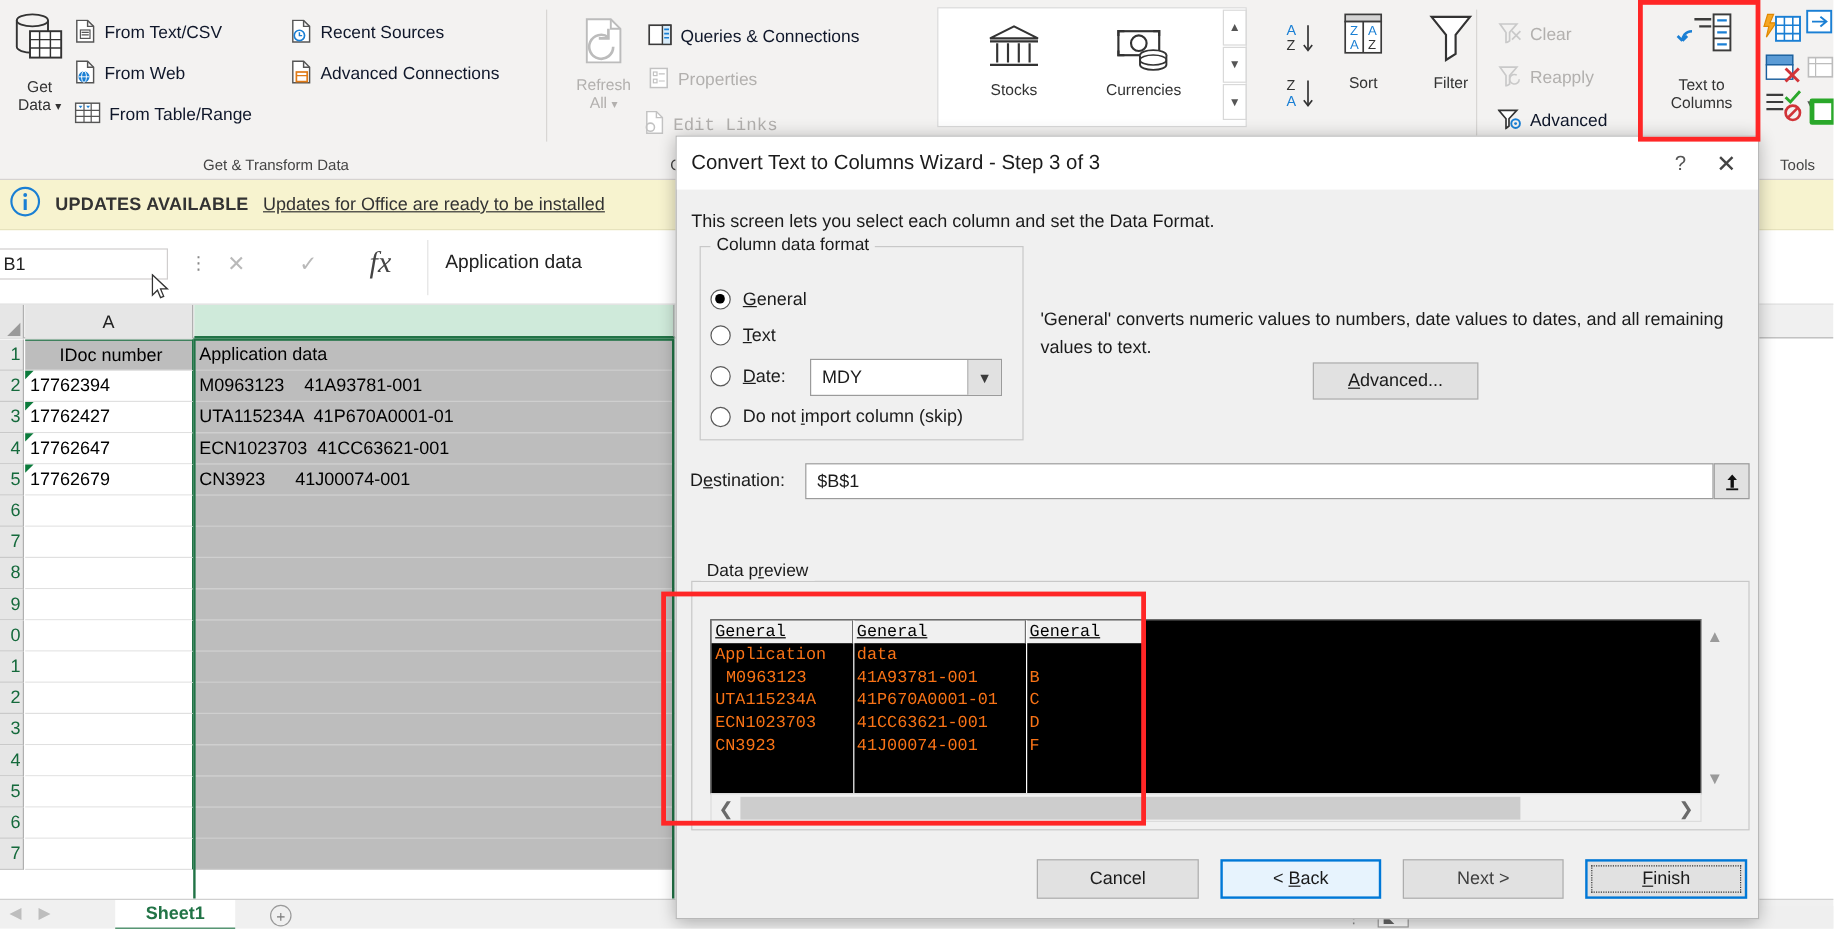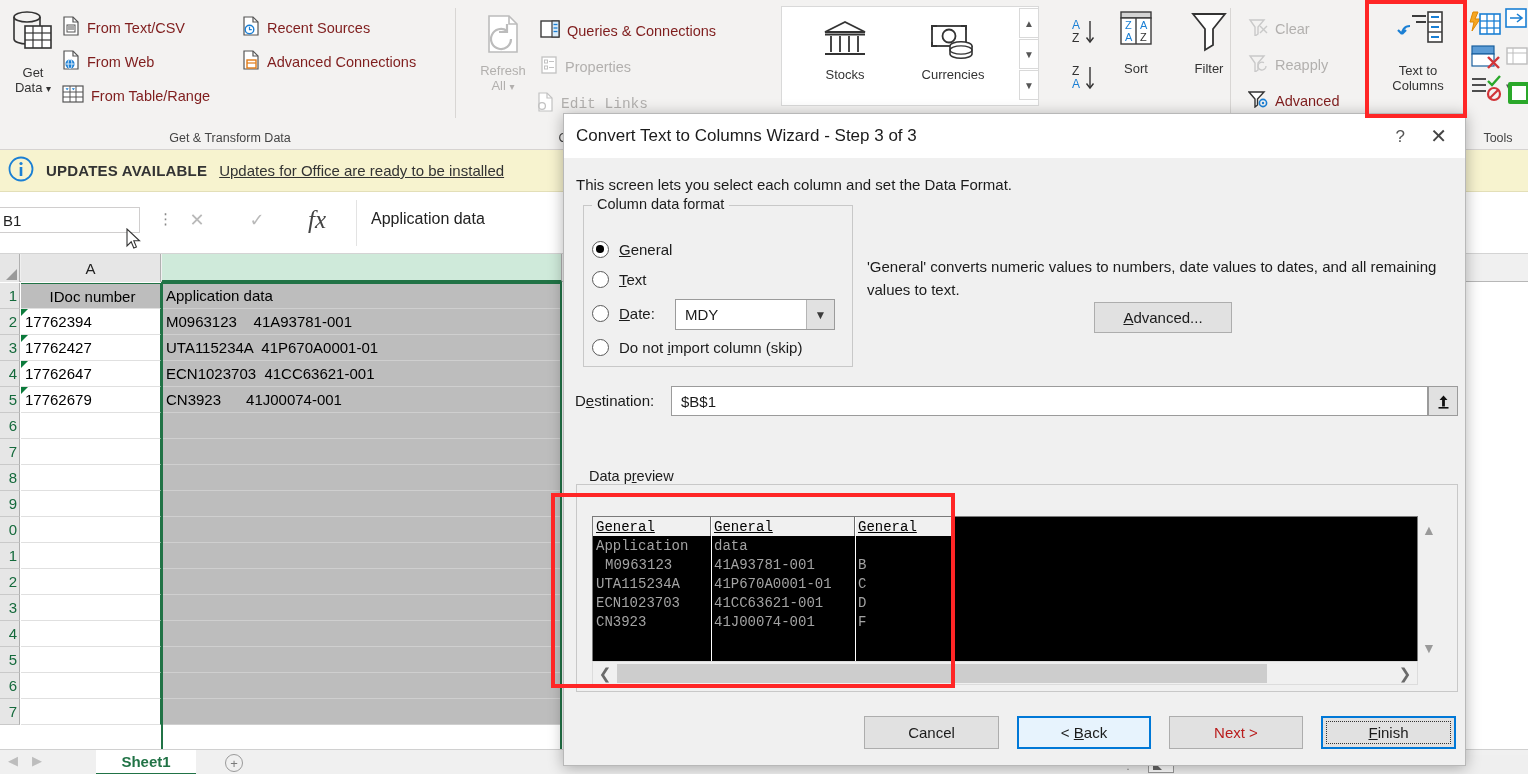--- a/index.html
+++ b/index.html
@@ -22,21 +22,21 @@
     font-size:12.5px; color:#444; white-space:nowrap;
   }
   .grp-sep { position:absolute; top:8px; width:1px; height:110px; background:#d8d6d4; }
 
   .big-btn {
     position:absolute; text-align:center; cursor:default;
     font-size:13px; color:#333; line-height:15px;
   }
   .small-item {
     position:absolute; display:flex; align-items:center; gap:7px;
-    font-size:14.5px; color:#7f1d1d; white-space:nowrap; cursor:default;
+    font-size:14.5px; color:#0f172a; white-space:nowrap; cursor:default;
   }
   .small-item.disabled { color:#b2b0ae; }
   .ic { display:inline-block; flex:0 0 auto; }
 
   
   #banner {
     position:absolute; left:0; top:150px; width:1528px; height:42px;
     background:#f7f3cf; border-bottom:1px solid #e3dfb8;
     display:flex; align-items:center; gap:12px; padding-left:8px;
   }
@@ -156,34 +156,34 @@
   
   #prevbox { position:absolute; left:576px; top:484px; width:882px; height:208px; border:1px solid #c8c8c8;}
   #prev-leg { position:absolute; left:584px; top:468px; background:#f0f0f0; padding:0 5px; font-size:14.5px; color:#1b1b1b;}
   #prev-inner { position:absolute; left:592px; top:516px; width:826px; height:146px; background:#000; border:1px solid #7a7a7a;}
   .ph-cell {
     position:absolute; top:0; height:19px; background:#f0f0f0; color:#000;
     font-family:"Liberation Mono", monospace; font-size:14px;
     border-right:1px solid #6e6e6e; display:flex; align-items:center; padding-left:3px;
   }
   .pcol-div { position:absolute; top:0; width:1px; height:146px; background:#fff; }
-  .prow { position:absolute; left:0; width:100%; height:19px; color:#a3a3a3;
+  .prow { position:absolute; left:0; width:100%; height:19px; color:#f97316;
      font-family:"Liberation Mono", monospace; font-size:14px; white-space:pre; }
   .prow span { position:absolute; top:0; }
   #prev-vscroll { position:absolute; left:1418px; top:516px; width:22px; height:146px; background:#f0f0f0;
      display:flex; flex-direction:column; justify-content:space-between; align-items:center; padding:6px 0; color:#9a9a9a; font-size:14px;}
   #prev-hscroll { position:absolute; left:592px; top:661px; width:826px; height:24px; background:#f0f0f0; border:1px solid #dcdcdc;}
   #hs-thumb { position:absolute; left:24px; top:2px; width:650px; height:19px; background:#cdcdcd;}
   .hs-arrow { position:absolute; top:3px; width:18px; height:18px; display:flex; align-items:center; justify-content:center; color:#6a6a6a; font-size:15px;}
 
   
   .dbtn { position:absolute; top:716px; height:33px; border:1px solid #adadad; background:#e1e1e1;
      display:flex; align-items:center; justify-content:center; font-size:15px; color:#1b1b1b; cursor:pointer;}
   .dbtn.primary { background:#e7f3fd; border:2px solid #0078d7; }
-  .dbtn.dis { color:#b91c1c; }
+  .dbtn.dis { color:#404040; }
   .dbtn.focus { border:2px solid #0078d7; background:#e1e1e1; }
   .dbtn.focus:after { content:""; position:absolute; left:3px; top:3px; right:3px; bottom:3px; border:1px dotted #333;}
 
   
   .redbox { position:absolute; border:4px solid #ff2626; pointer-events:none; }
 
   
   #cursor { position:absolute; left:126px; top:228px; width:16px; height:22px; pointer-events:none;}
 </style>
 </head>

